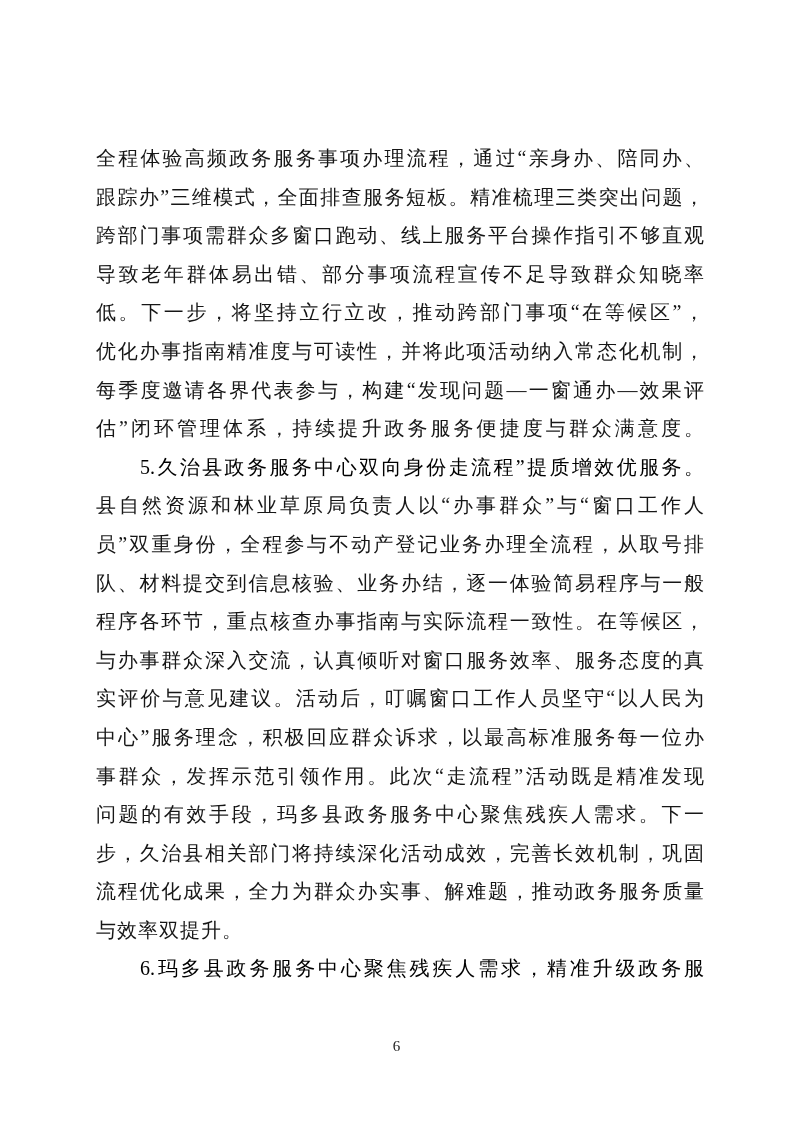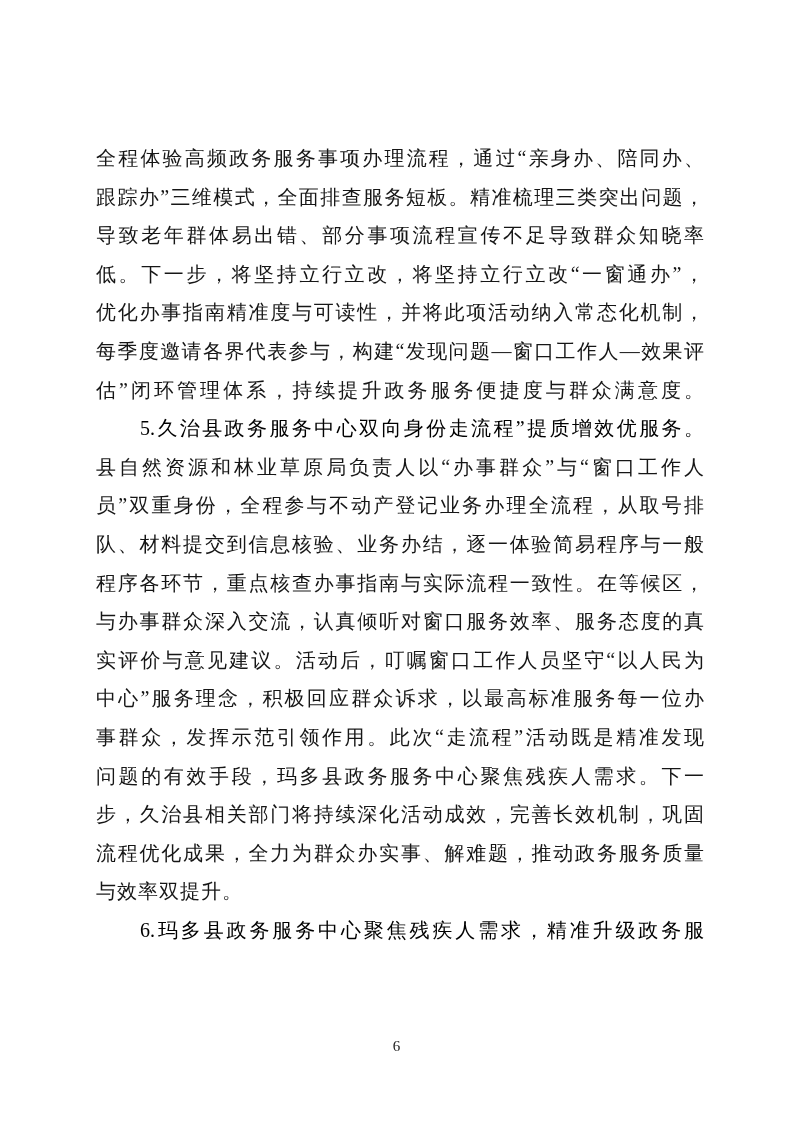--- a/index.html
+++ b/index.html
@@ -54,24 +54,25 @@
   }
 </style>
 </head>
 <body>
 
 <div class="page">
   <div class="text-block">
 
   <div class="line body">全程体验高频政务服务事项办理流程，通过“亲身办、陪同办、</div>
       <div class="line body">跟踪办”三维模式，全面排查服务短板。精准梳理三类突出问题，</div>
+      <div class="line body">跨部门事项需群众多窗口跑动、线上服务平台操作指引不够直观</div>
       <div class="line body">导致老年群体易出错、部分事项流程宣传不足导致群众知晓率</div>
-      <div class="line body">低。下一步，将坚持立行立改，将坚持立行立改“一窗通办”，</div>
+      <div class="line body">低。下一步，将坚持立行立改，推动跨部门事项“在等候区”，</div>
       <div class="line body">优化办事指南精准度与可读性，并将此项活动纳入常态化机制，</div>
-      <div class="line body">每季度邀请各界代表参与，构建“发现问题—窗口工作人—效果评</div>
+      <div class="line body">每季度邀请各界代表参与，构建“发现问题—一窗通办—效果评</div>
       <div class="line body">估”闭环管理体系，持续提升政务服务便捷度与群众满意度。</div>
       <div class="line heading">5.久治县政务服务中心双向身份走流程”提质增效优服务。</div>
       <div class="line body">县自然资源和林业草原局负责人以“办事群众”与“窗口工作人</div>
       <div class="line body">员”双重身份，全程参与不动产登记业务办理全流程，从取号排</div>
       <div class="line body">队、材料提交到信息核验、业务办结，逐一体验简易程序与一般</div>
       <div class="line body">程序各环节，重点核查办事指南与实际流程一致性。在等候区，</div>
       <div class="line body">与办事群众深入交流，认真倾听对窗口服务效率、服务态度的真</div>
       <div class="line body">实评价与意见建议。活动后，叮嘱窗口工作人员坚守“以人民为</div>
       <div class="line body">中心”服务理念，积极回应群众诉求，以最高标准服务每一位办</div>
       <div class="line body">事群众，发挥示范引领作用。此次“走流程”活动既是精准发现</div>

